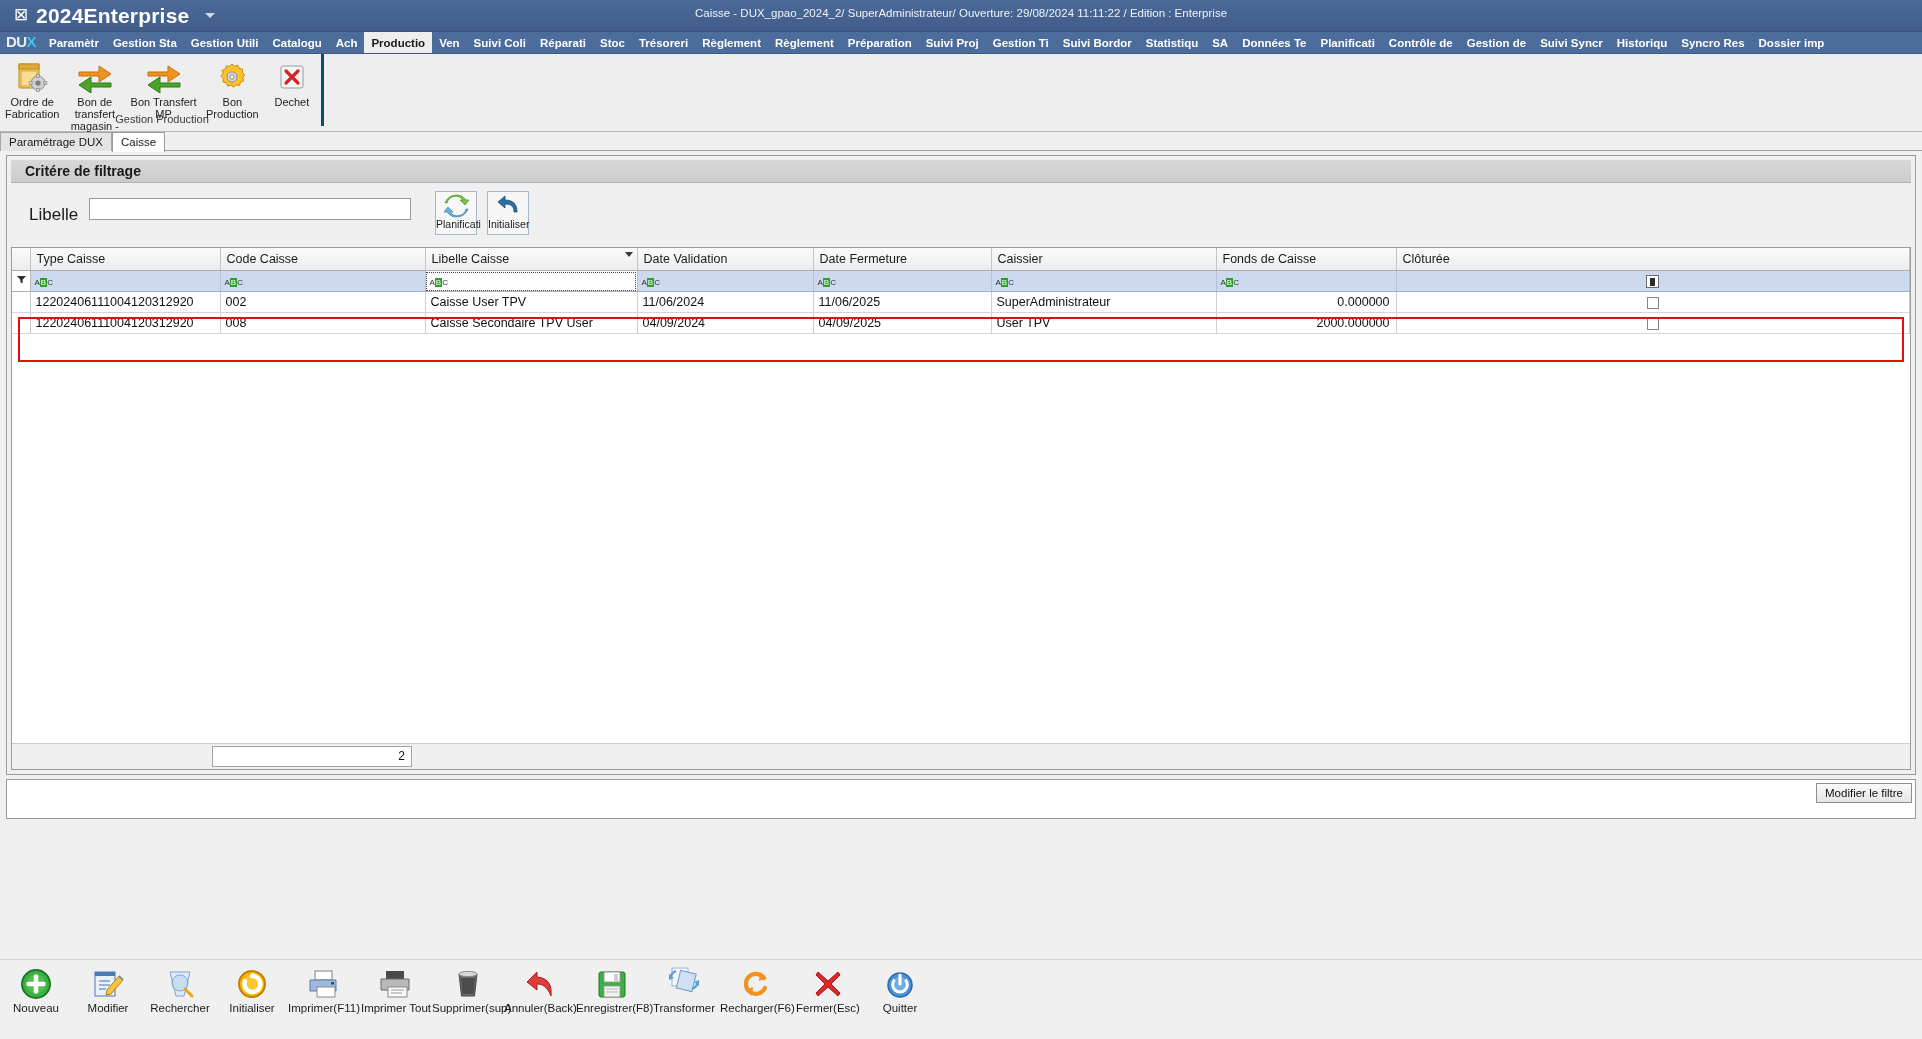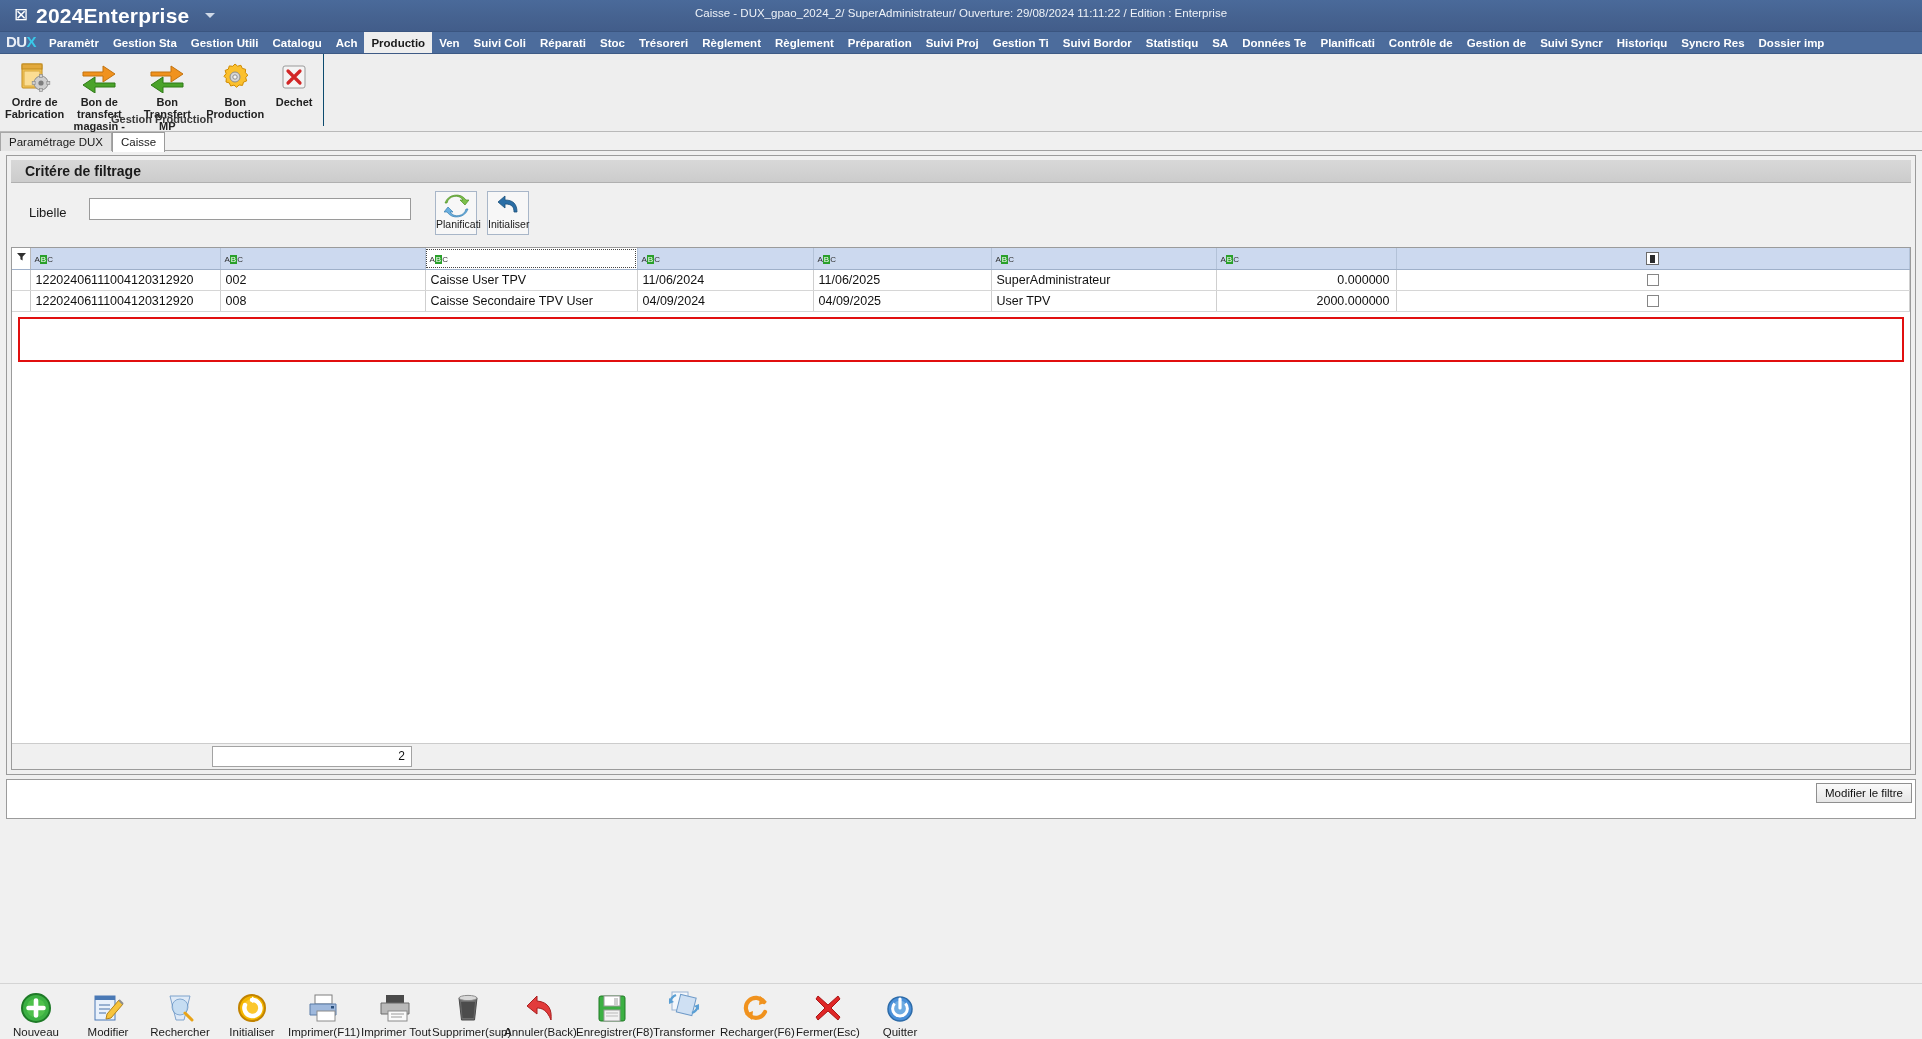--- a/index.html
+++ b/index.html
@@ -84,22 +84,21 @@
   
   #ribbon {
     position: relative;
     height: 78px;
     background: #eeeeee;
     border-bottom: 1px solid #b9b9b9;
   }
   #ribbon .ribbon-group {
     position: absolute; left: 0; top: 0;
     height: 72px; width: 324px;
-    border-right: 1px solid #0c4a6e;
-    font-weight: bold;
+    border-right: 3px solid #0c4a6e;
   }
   #ribbon .ribbon-buttons {
     display: flex; align-items: flex-start;
     padding: 4px 4px 0 4px;
   }
   .rbtn {
     width: 70px;
     text-align: center;
     padding: 2px 1px;
     cursor: default;
@@ -162,21 +161,21 @@
     margin: 4px 4px 0 4px;
   }
   #filter-body {
     position: relative;
     height: 62px;
     background: #f0f0f0;
     margin: 0 4px;
   }
   #filter-body .lbl-libelle {
     position: absolute; left: 18px; top: 22px;
-    font-size: 13px; color: #1a1a1a;
+    font-size: 17px; color: #1a1a1a;
   }
   #filter-body .inp-libelle {
     position: absolute; left: 78px; top: 15px;
     width: 322px; height: 22px;
     border: 1px solid #9a9a9a;
     background: #ffffff;
     font-size: 12px; padding: 0 4px;
     font-family: "Liberation Sans", sans-serif;
   }
   .tbtn {
@@ -332,21 +331,21 @@
     border: 1px solid #8f8f8f;
     background: linear-gradient(to bottom,#fafafa,#e6e6e6);
     font-size: 11.5px; color: #111; line-height: 19px;
     cursor: default;
   }
 
   
   #bottombar {
     position: absolute;
     left: 0; right: 0; bottom: 0;
-    height: 56px;
+    height: 80px;
     background: #f0f0f0;
     border-top: 1px solid #d4d4d4;
     display: flex;
     align-items: flex-start;
     padding-top: 6px;
   }
   .bbtn {
     width: 72px;
     text-align: center;
     cursor: default;
@@ -495,20 +494,34 @@
         <col style="width:190px">
           <col style="width:205px">
           <col style="width:212px">
         <col style="width:176px">
           <col style="width:178px">
           <col style="width:225px">
         <col style="width:180px">
           <col>
       </colgroup>
       <thead>
+        <tr>
+          <th class="rowhdr"></th>
+          <th>Type Caisse</th>
+          <th>Code Caisse</th>
+          <th>
+            <span>Libelle Caisse</span>
+            <span class="sort-marker"></span>
+          </th>
+          <th>Date Validation</th>
+          <th>Date Fermeture</th>
+          <th>Caissier</th>
+          <th>Fonds de Caisse</th>
+          <th>Clôturée</th>
+        </tr>
         <tr class="filterrow">
           <td class="indicator">
             <svg width="11" height="11" viewBox="0 0 11 11">
                 <path d="M1 2 L10 2 L6.6 5.8 L6.6 9.5 L4.4 8.2 L4.4 5.8 Z" fill="#2f2f2f"></path>
               </svg>
           </td>
           <td><span class="abc-ico">A<span class="b">B</span>C</span></td>
           <td><span class="abc-ico">A<span class="b">B</span>C</span></td>
           <td class="focused"><span class="abc-ico">A<span class="b">B</span>C</span></td>
           <td><span class="abc-ico">A<span class="b">B</span>C</span></td>

